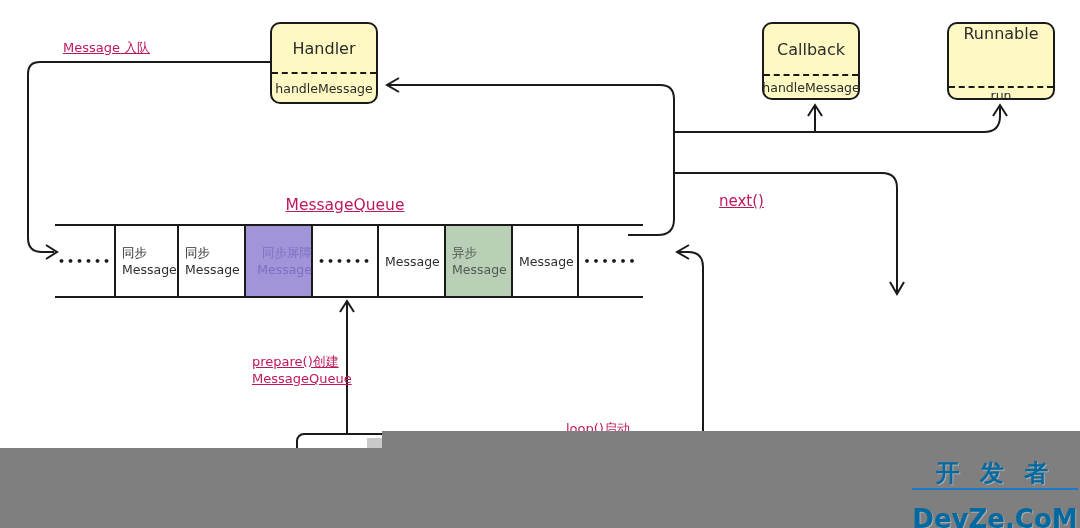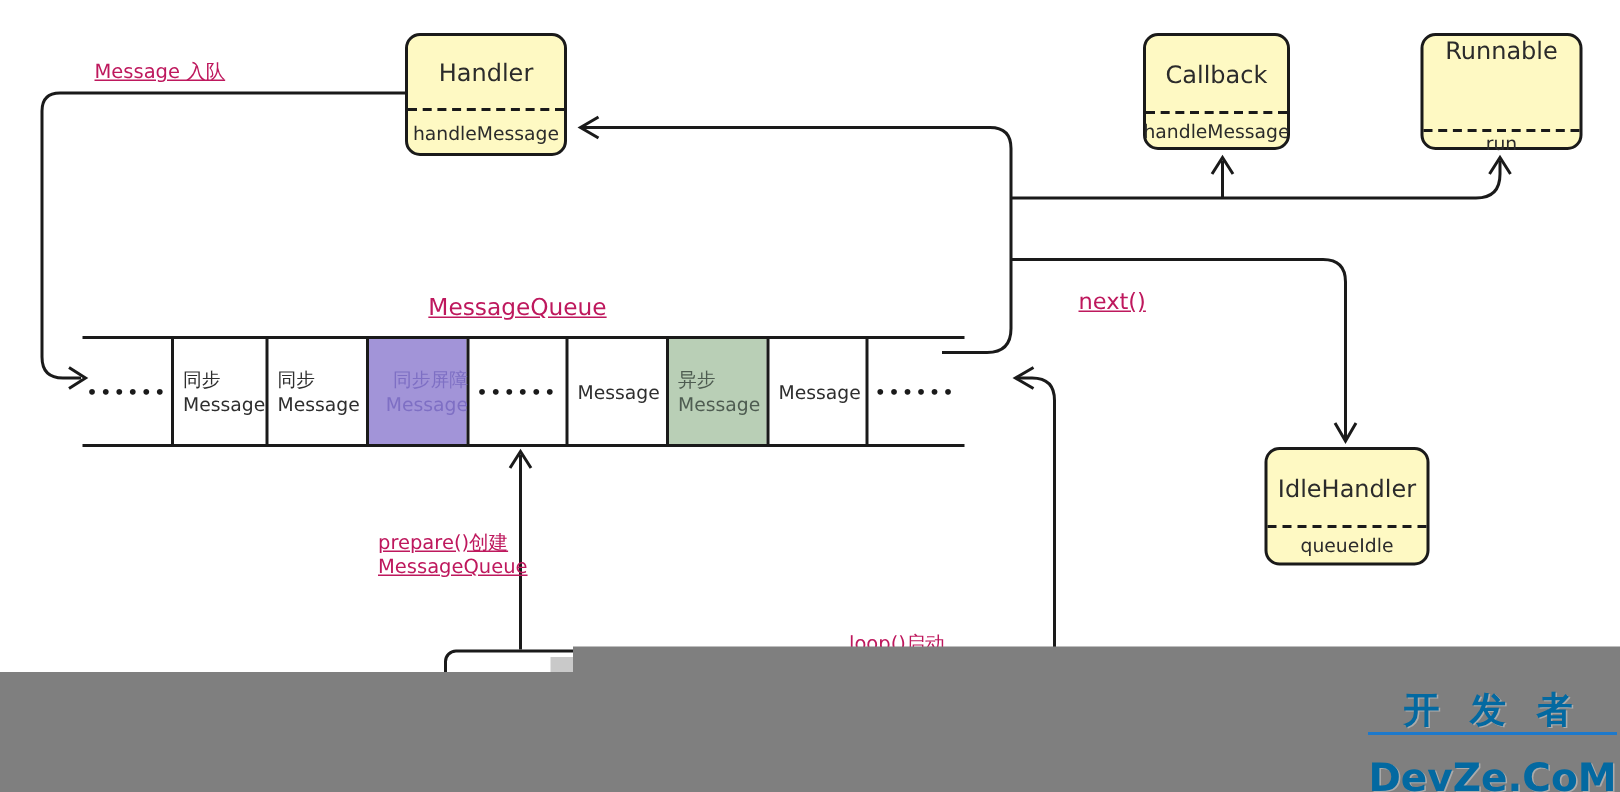--- a/index.html
+++ b/index.html
@@ -108,24 +108,20 @@
     <div class="uml-method" style="height:28px;">handleMessage</div>
   </div>
   <div class="uml-box" style="left:762px;top:22px;width:98px;height:78px;">
     <div class="uml-title">Callback</div>
     <div class="uml-method" style="height:22px;">handleMessage</div>
   </div>
   <div class="uml-box" style="left:947px;top:22px;width:108px;height:78px;gap:43px;">
     <div class="uml-title">Runnable</div>
     <div class="uml-method" style="height:22px;">run</div>
   </div>
-  <div class="uml-box" style="left:843px;top:298px;width:110px;height:79px;">
-    <div class="uml-title">IdleHandler</div>
-    <div class="uml-method" style="height:23px;">queueIdle</div>
-  </div>
 
   <div class="cell-text dots" style="left:55px;width:60px;">
       <span>••••••</span>
     </div>
   <div class="cell-text" style="left:115px;width:63px;">
       <span>同步</span>
       <span>Message</span>
     </div>
   <div class="cell-text" style="left:178px;width:67px;">
       <span>同步</span>

